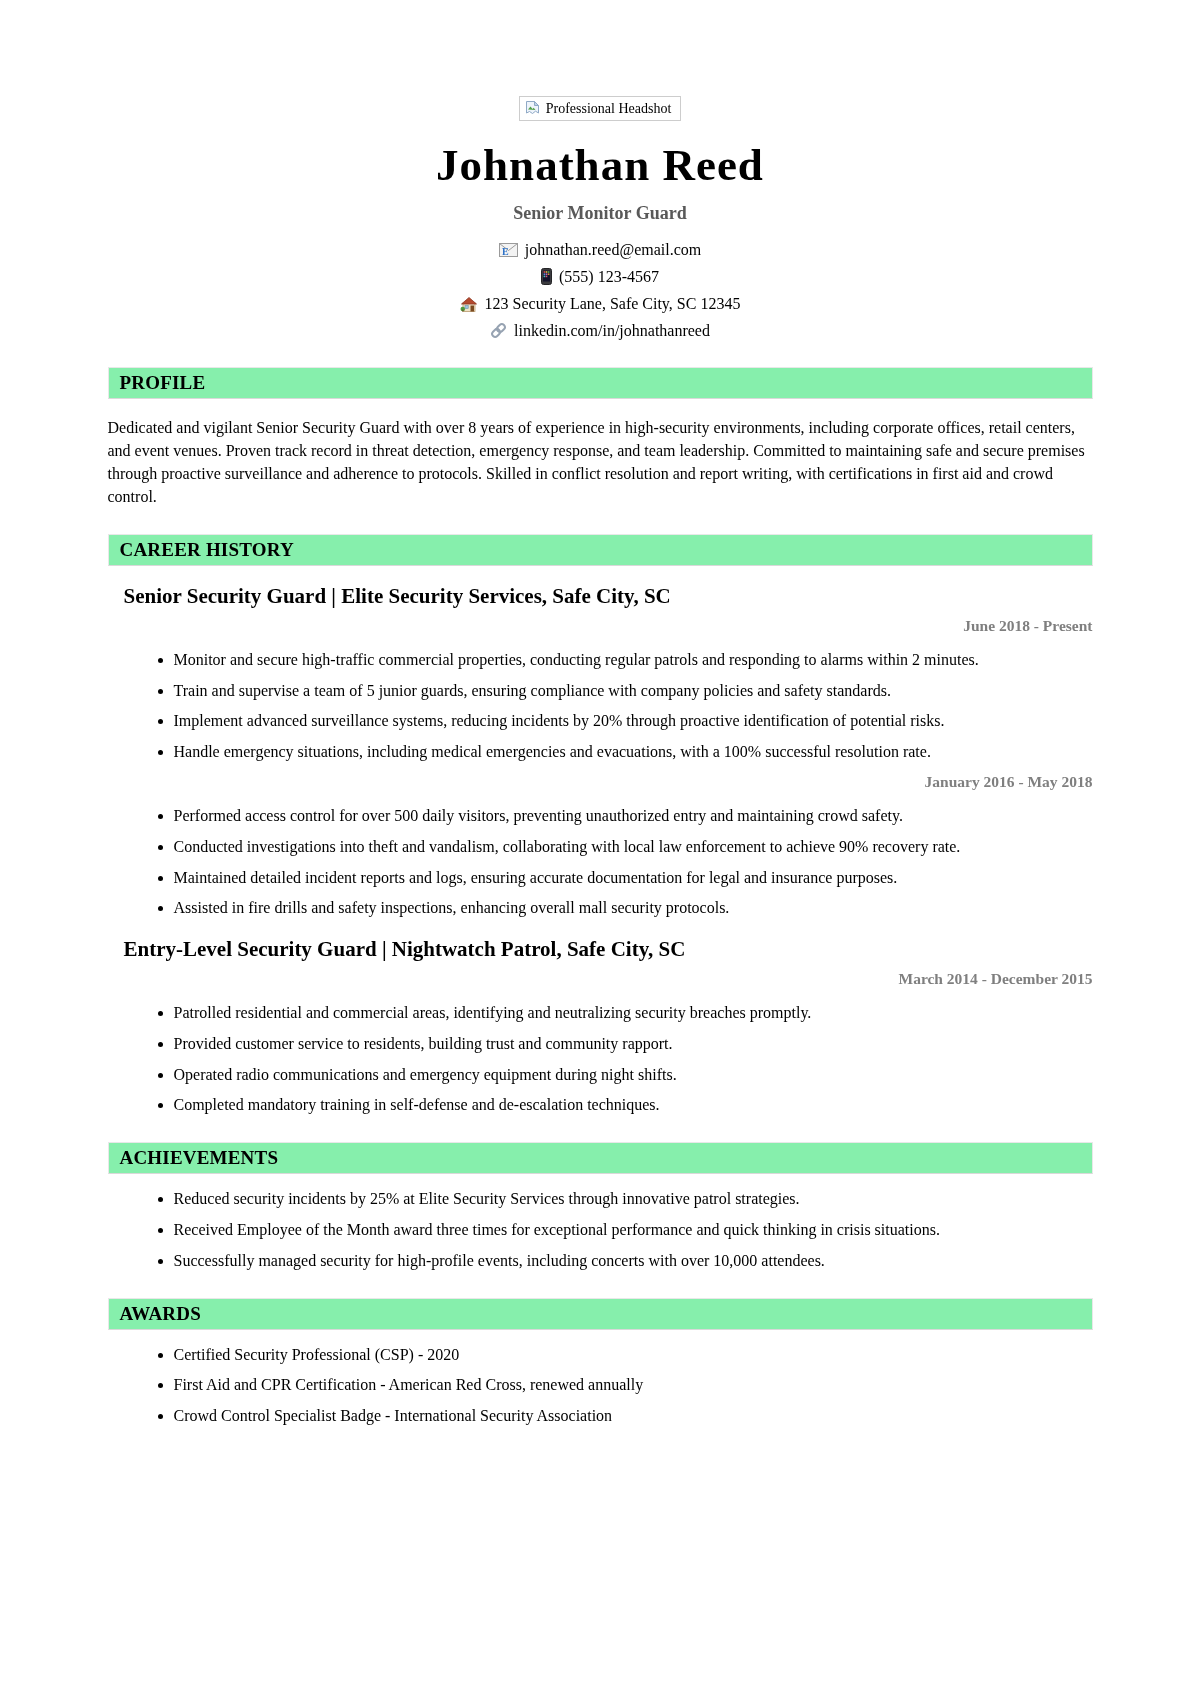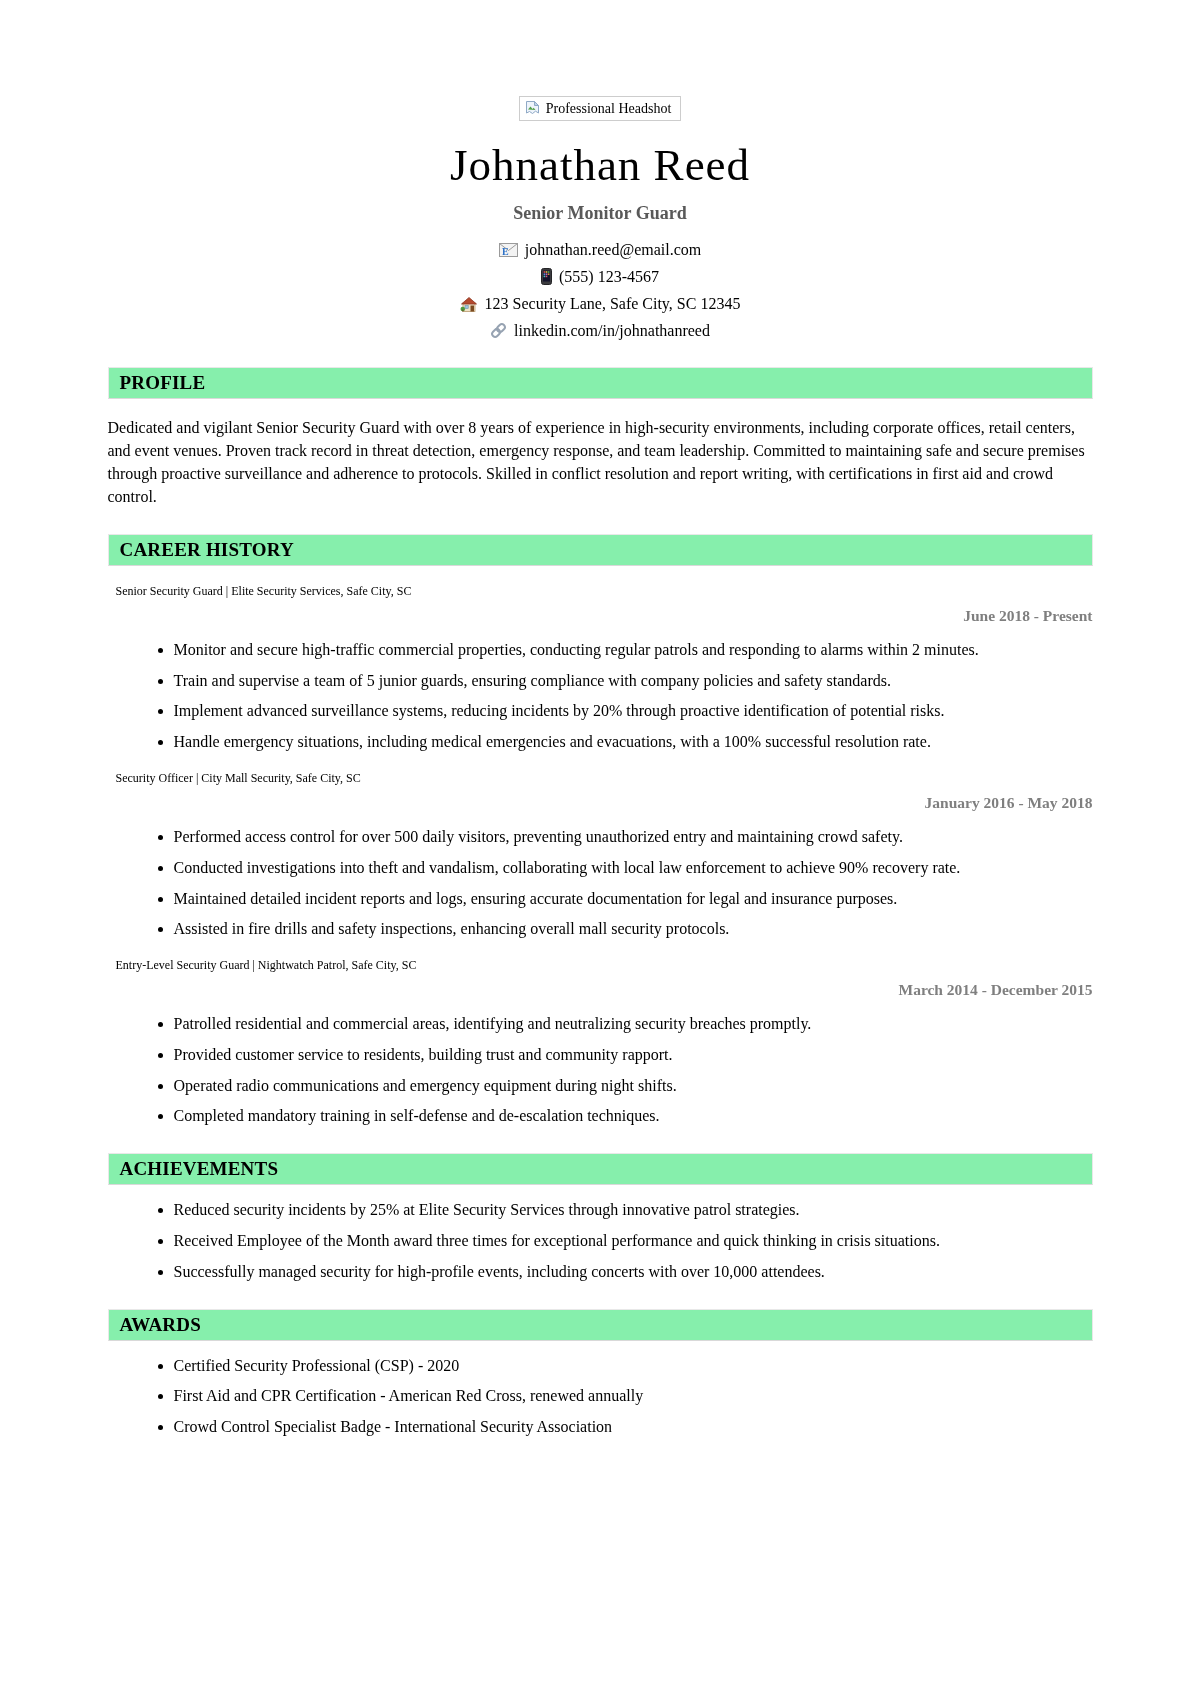--- a/index.html
+++ b/index.html
@@ -11,38 +11,38 @@
   .page{width:985px;margin:0 auto;padding-top:96px;}
 
   
   .resume-header{text-align:center;}
   .photo-box{
     display:inline-flex;align-items:center;gap:5px;
     border:1px solid #cdcdcd;background:#fff;
     padding:3px 9px 3px 4px;font-size:14px;color:#000;
   }
   .name{
-    font-size:45px;font-weight:normal;letter-spacing:1px;
+    font-size:45px;font-weight:bold;letter-spacing:1px;
     margin:20px 0 8px;line-height:1.08;
   }
   .subtitle{font-size:18px;font-weight:bold;color:#595959;margin-top:13px;}
   .contact{margin-top:16px;font-size:16px;}
   .contact-row{margin:7px 0;display:flex;justify-content:center;align-items:center;gap:7px;line-height:20px;}
   .ci{display:inline-flex;align-items:center;}
 
   
   .bar{
     margin:26px 0 0;padding:4px 11px;
     font-size:19px;font-weight:bold;letter-spacing:.2px;
     background:#86efac;
     border:1px solid #e8e8e8;border-bottom:1px solid #d9d9d9;
   }
   .profile-text{margin:17px 0 16px;font-size:16px;line-height:1.44;}
 
-  .job-title{margin:18px 8px 0;font-size:12px;font-weight:normal;}
+  .job-title{margin:18px 16px 0;font-size:21px;font-weight:bold;}
   .job-dates{margin-top:8px;font-size:15.5px;font-weight:bold;color:#7f7f7f;text-align:right;}
 
   ul.bullets{margin:15px 0 6px;padding-left:66px;list-style:disc;}
   ul.bullets li{font-size:16px;line-height:1.3;margin-bottom:10px;}
 </style>
 </head>
 <body>
 
 <div class="page">
 
@@ -136,21 +136,20 @@
       <div class="job-dates">June 2018 - Present</div>
       <ul class="bullets">
           <li>Monitor and secure high-traffic commercial properties, conducting regular patrols and responding to alarms within 2 minutes.</li>
           <li>Train and supervise a team of 5 junior guards, ensuring compliance with company policies and safety standards.</li>
           <li>Implement advanced surveillance systems, reducing incidents by 20% through proactive identification of potential risks.</li>
           <li>Handle emergency situations, including medical emergencies and evacuations, with a 100% successful resolution rate.</li>
         </ul>
     </div>
 
     <div>
-      <h3 class="job-title">Security Officer | City Mall Security, Safe City, SC</h3>
       <div class="job-dates">January 2016 - May 2018</div>
       <ul class="bullets">
           <li>Performed access control for over 500 daily visitors, preventing unauthorized entry and maintaining crowd safety.</li>
           <li>Conducted investigations into theft and vandalism, collaborating with local law enforcement to achieve 90% recovery rate.</li>
           <li>Maintained detailed incident reports and logs, ensuring accurate documentation for legal and insurance purposes.</li>
           <li>Assisted in fire drills and safety inspections, enhancing overall mall security protocols.</li>
         </ul>
     </div>
 
     <div>

